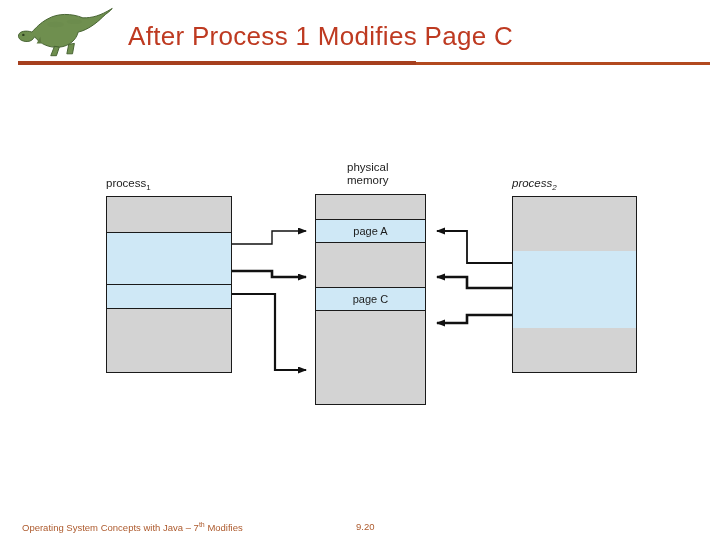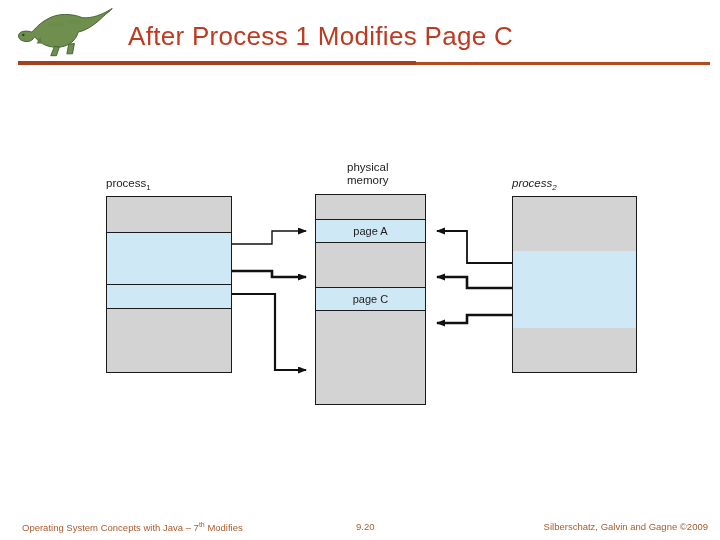--- a/index.html
+++ b/index.html
@@ -130,15 +130,14 @@
       <path d="M512,263 L467,263 L467,231 L437,231" stroke-width="1.8" marker-end="url(#ah)"></path>
       <path d="M512,288 L467,288 L467,277 L437,277" stroke-width="2.6" marker-end="url(#ah)"></path>
       <path d="M512,315 L467,315 L467,323 L437,323" stroke-width="2.6" marker-end="url(#ah)"></path>
     </g>
   </svg>
 
   <div id="foot-book" class="foot">
     <span>Operating System Concepts with Java – 7</span><sup>th</sup><span> Modifies</span>
   </div>
   <div id="foot-page" class="foot">9.20</div>
-  <div id="foot-authors" class="foot">Silberschatz, Galvin and Gagne ©2009</div>
 
 </div>
 
 </body></html>

